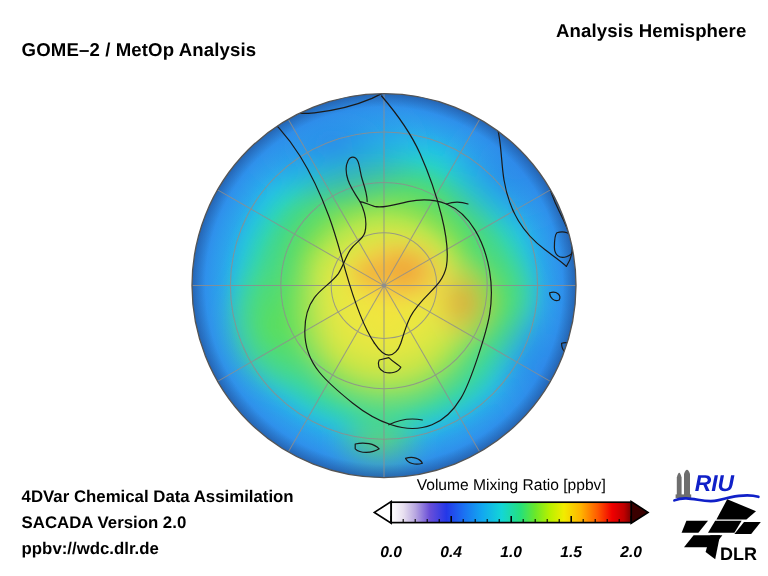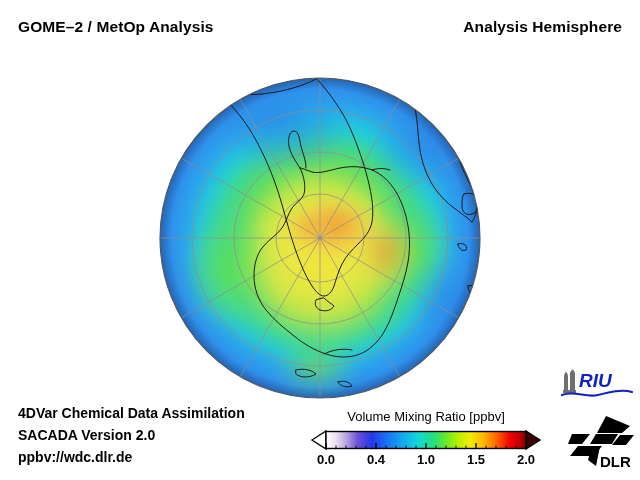--- a/index.html
+++ b/index.html
@@ -15,21 +15,21 @@
     overflow: hidden;
     font-family: "Liberation Sans", sans-serif;
     color: #000000;
     -webkit-font-smoothing: antialiased;
   }
 
   
   #header-left {
     position: absolute;
     left: 18px;
-    top: 14px;
+    top: 30px;
     text-align: center;
   }
   #header-right {
     position: absolute;
     right: 18px;
     top: 14px;
     text-align: right;
   }
   .hdr-line {
     font-size: 15.5px;
@@ -74,36 +74,37 @@
     font-size: 13px;
     font-weight: normal;
     text-align: center;
     white-space: nowrap;
     margin-bottom: 5px;
   }
   #colorbar-svg { display: block; }
   #colorbar-ticklabels {
     position: relative;
     height: 18px;
-    margin-top: 1px;
+    margin-top: 14px;
+    font-style: italic;
   }
   .tick-label {
     position: absolute;
     font-size: 13px;
     font-weight: bold;
     transform: translateX(-50%);
     white-space: nowrap;
     top: 0;
   }
 
   
   #logo-riu {
     position: absolute;
     left: 560px;
-    top: 366px;
+    top: 388px;
     width: 74px;
     height: 32px;
   }
   #logo-dlr {
     position: absolute;
     left: 566px;
     top: 414px;
     width: 70px;
     height: 56px;
   }

